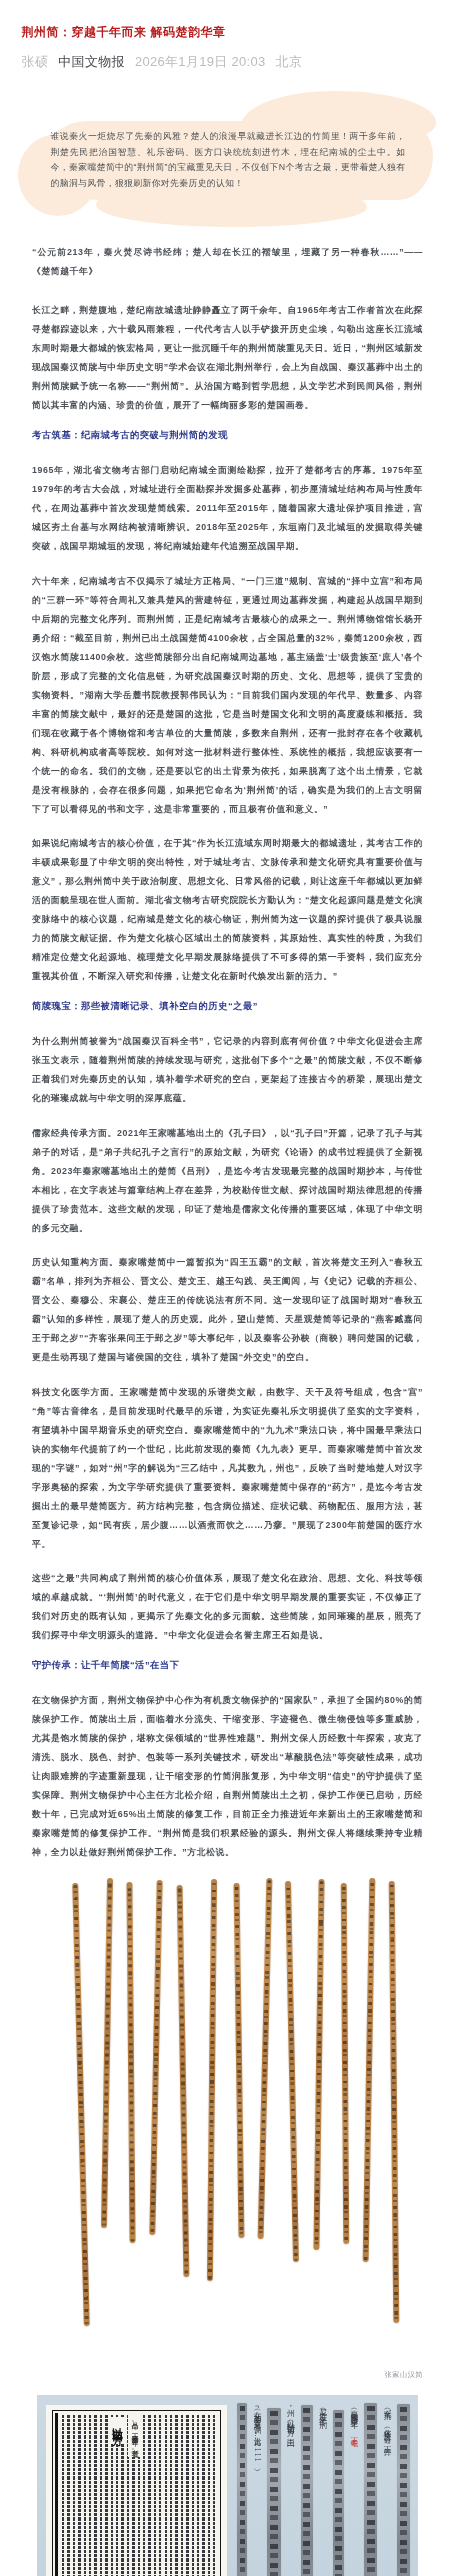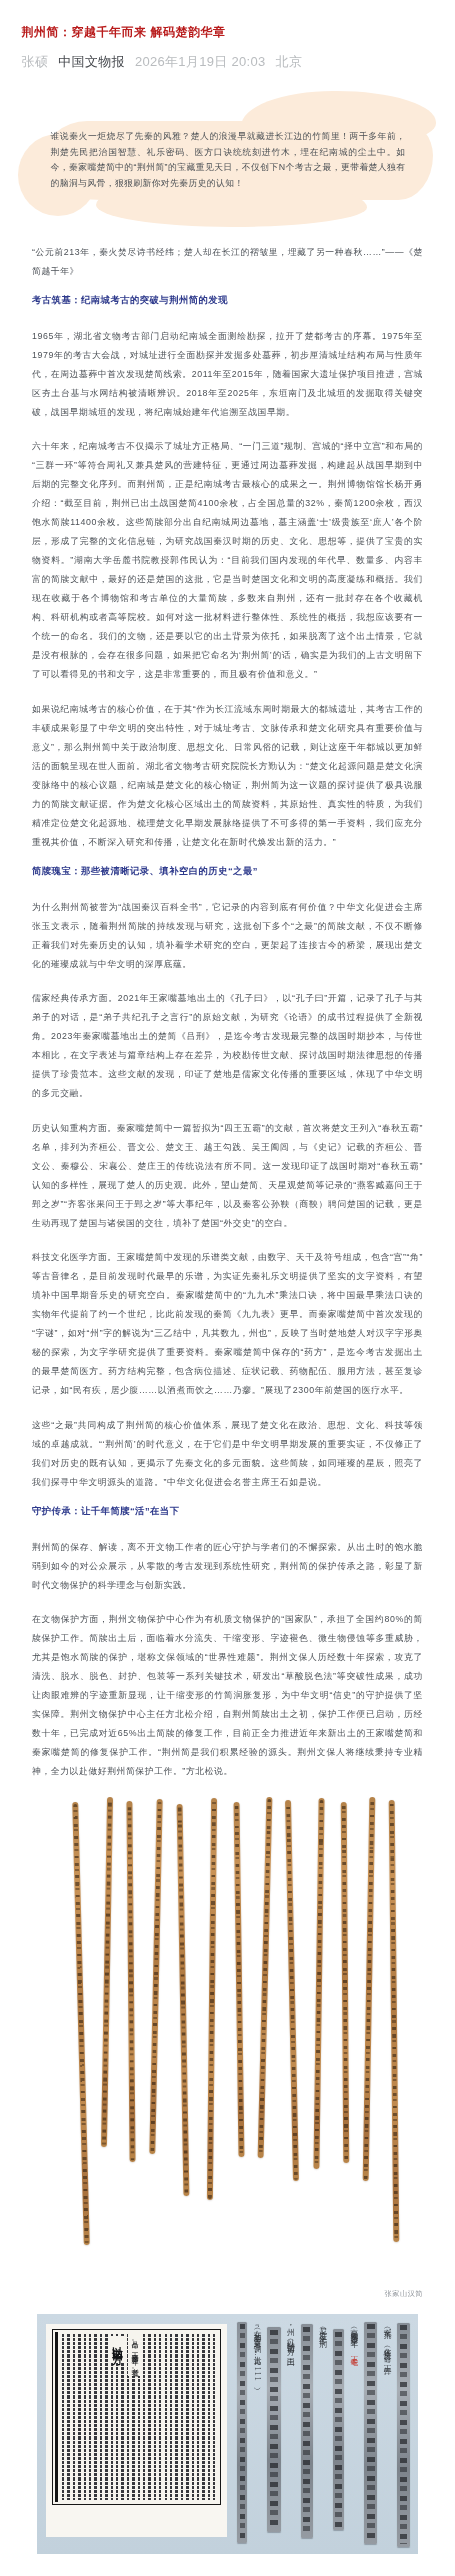--- a/index.html
+++ b/index.html
@@ -12,21 +12,21 @@
 
   .lead-wrap{position:relative;margin:20.6px 15.5px 0;padding:38px 34px 36px 35px;}
   .blob{position:absolute;background:#fcebda;}
   .blob1{right:3.1px;top:0;width:46%;height:58px;border-radius:48% 52% 55% 45% / 62% 55% 45% 40%;}
   .blob2{left:6.5%;right:1.5%;top:30px;bottom:27px;border-radius:46px 31px 36px 62px / 41px 36px 46px 31px;}
   .blob3{left:19%;bottom:0;width:64%;height:49px;border-radius:45% 55% 50% 50% / 55% 60% 40% 45%;}
   .blob4{left:2.1px;top:43px;width:19%;height:82px;border-radius:50%;}
   .lead{position:relative;z-index:1;margin:0;font-size:8.8px;line-height:15.5px;color:#4b5055;letter-spacing:0.4px;text-align:justify;}
 
   .quote{margin:20.6px 32px 0;}
-  .para{margin:15.5px 32px 0;font-size:8.8px;line-height:19px;color:#4c5157;letter-spacing:0.6px;text-align:justify;}
+  .para{margin:15.5px 32px 0;font-size:8.8px;line-height:19px;color:#4c5157;letter-spacing:0.6px;text-align:justify;font-weight:bold;}
   .p1{margin-top:20.6px;}
 
   .sec{margin:13.4px 32px 0;font-size:9.3px;line-height:13px;font-weight:700;color:#2e3a8c;letter-spacing:0.5px;}
   .sec + .para{margin-top:19.6px;}
 
   
   .fig1{position:relative;margin:15.5px 0 0;height:480px;background:#fff;overflow:hidden;}
   .slip{position:absolute;width:6.2px;border-radius:3.1px;
         background:linear-gradient(180deg,#b5834a,#c99357 18%,#b07a42 45%,#c18b4f 70%,#a8713d 88%,#b98549);
         box-shadow:0 0.5px 1.5px rgba(60,40,20,.25);}
@@ -80,35 +80,35 @@
   <div class="lead-wrap">
     <div class="blob blob1"></div>
     <div class="blob blob2"></div>
     <div class="blob blob3"></div>
     <div class="blob blob4"></div>
     <p class="lead">谁说秦火一炬烧尽了先秦的风雅？楚人的浪漫早就藏进长江边的竹简里！两千多年前，荆楚先民把治国智慧、礼乐密码、医方口诀统统刻进竹木，埋在纪南城的尘土中。如今，秦家嘴楚简中的“荆州简”的宝藏重见天日，不仅创下N个考古之最，更带着楚人独有的脑洞与风骨，狠狠刷新你对先秦历史的认知！</p>
   </div>
 
   <p class="para quote">“公元前213年，秦火焚尽诗书经纬；楚人却在长江的褶皱里，埋藏了另一种春秋……”——《楚简越千年》</p>
 
+  <p class="para p1">长江之畔，荆楚腹地，楚纪南故城遗址静静矗立了两千余年。自1965年考古工作者首次在此探寻楚都踪迹以来，六十载风雨兼程，一代代考古人以手铲拨开历史尘埃，勾勒出这座长江流域东周时期最大都城的恢宏格局，更让一批沉睡千年的荆州简牍重见天日。近日，“荆州区域新发现战国秦汉简牍与中华历史文明”学术会议在湖北荆州举行，会上为自战国、秦汉墓葬中出土的荆州简牍赋予统一名称——“荆州简”。从治国方略到哲学思想，从文学艺术到民间风俗，荆州简以其丰富的内涵、珍贵的价值，展开了一幅绚丽多彩的楚国画卷。</p>
 
   <h2 class="sec">考古筑基：纪南城考古的突破与荆州简的发现</h2>
   <p class="para">1965年，湖北省文物考古部门启动纪南城全面测绘勘探，拉开了楚都考古的序幕。1975年至1979年的考古大会战，对城址进行全面勘探并发掘多处墓葬，初步厘清城址结构布局与性质年代，在周边墓葬中首次发现楚简线索。2011年至2015年，随着国家大遗址保护项目推进，宫城区夯土台基与水网结构被清晰辨识。2018年至2025年，东垣南门及北城垣的发掘取得关键突破，战国早期城垣的发现，将纪南城始建年代追溯至战国早期。</p>
   <p class="para">六十年来，纪南城考古不仅揭示了城址方正格局、“一门三道”规制、宫城的“择中立宫”和布局的“三群一环”等符合周礼又兼具楚风的营建特征，更通过周边墓葬发掘，构建起从战国早期到中后期的完整文化序列。而荆州简，正是纪南城考古最核心的成果之一。荆州博物馆馆长杨开勇介绍：“截至目前，荆州已出土战国楚简4100余枚，占全国总量的32%，秦简1200余枚，西汉饱水简牍11400余枚。这些简牍部分出自纪南城周边墓地，墓主涵盖‘士’级贵族至‘庶人’各个阶层，形成了完整的文化信息链，为研究战国秦汉时期的历史、文化、思想等，提供了宝贵的实物资料。”湖南大学岳麓书院教授郭伟民认为：“目前我们国内发现的年代早、数量多、内容丰富的简牍文献中，最好的还是楚国的这批，它是当时楚国文化和文明的高度凝练和概括。我们现在收藏于各个博物馆和考古单位的大量简牍，多数来自荆州，还有一批封存在各个收藏机构、科研机构或者高等院校。如何对这一批材料进行整体性、系统性的概括，我想应该要有一个统一的命名。我们的文物，还是要以它的出土背景为依托，如果脱离了这个出土情景，它就是没有根脉的，会存在很多问题，如果把它命名为‘荆州简’的话，确实是为我们的上古文明留下了可以看得见的书和文字，这是非常重要的，而且极有价值和意义。”</p>
   <p class="para">如果说纪南城考古的核心价值，在于其“作为长江流域东周时期最大的都城遗址，其考古工作的丰硕成果彰显了中华文明的突出特性，对于城址考古、文脉传承和楚文化研究具有重要价值与意义”，那么荆州简中关于政治制度、思想文化、日常风俗的记载，则让这座千年都城以更加鲜活的面貌呈现在世人面前。湖北省文物考古研究院院长方勤认为：“楚文化起源问题是楚文化演变脉络中的核心议题，纪南城是楚文化的核心物证，荆州简为这一议题的探讨提供了极具说服力的简牍文献证据。作为楚文化核心区域出土的简牍资料，其原始性、真实性的特质，为我们精准定位楚文化起源地、梳理楚文化早期发展脉络提供了不可多得的第一手资料，我们应充分重视其价值，不断深入研究和传播，让楚文化在新时代焕发出新的活力。”</p>
 
   <h2 class="sec">简牍瑰宝：那些被清晰记录、填补空白的历史“之最”</h2>
   <p class="para">为什么荆州简被誉为“战国秦汉百科全书”，它记录的内容到底有何价值？中华文化促进会主席张玉文表示，随着荆州简牍的持续发现与研究，这批创下多个“之最”的简牍文献，不仅不断修正着我们对先秦历史的认知，填补着学术研究的空白，更架起了连接古今的桥梁，展现出楚文化的璀璨成就与中华文明的深厚底蕴。</p>
   <p class="para">儒家经典传承方面。2021年王家嘴墓地出土的《孔子曰》，以“孔子曰”开篇，记录了孔子与其弟子的对话，是“弟子共纪孔子之言行”的原始文献，为研究《论语》的成书过程提供了全新视角。2023年秦家嘴墓地出土的楚简《吕刑》，是迄今考古发现最完整的战国时期抄本，与传世本相比，在文字表述与篇章结构上存在差异，为校勘传世文献、探讨战国时期法律思想的传播提供了珍贵范本。这些文献的发现，印证了楚地是儒家文化传播的重要区域，体现了中华文明的多元交融。</p>
   <p class="para">历史认知重构方面。秦家嘴楚简中一篇暂拟为“四王五霸”的文献，首次将楚文王列入“春秋五霸”名单，排列为齐桓公、晋文公、楚文王、越王勾践、吴王阖闾，与《史记》记载的齐桓公、晋文公、秦穆公、宋襄公、楚庄王的传统说法有所不同。这一发现印证了战国时期对“春秋五霸”认知的多样性，展现了楚人的历史观。此外，望山楚简、天星观楚简等记录的“燕客臧嘉问王于郢之岁”“齐客张果问王于郢之岁”等大事纪年，以及秦客公孙鞅（商鞅）聘问楚国的记载，更是生动再现了楚国与诸侯国的交往，填补了楚国“外交史”的空白。</p>
   <p class="para">科技文化医学方面。王家嘴楚简中发现的乐谱类文献，由数字、天干及符号组成，包含“宫”“角”等古音律名，是目前发现时代最早的乐谱，为实证先秦礼乐文明提供了坚实的文字资料，有望填补中国早期音乐史的研究空白。秦家嘴楚简中的“九九术”乘法口诀，将中国最早乘法口诀的实物年代提前了约一个世纪，比此前发现的秦简《九九表》更早。而秦家嘴楚简中首次发现的“字谜”，如对“州”字的解说为“三乙结中，凡其数九，州也”，反映了当时楚地楚人对汉字字形奥秘的探索，为文字学研究提供了重要资料。秦家嘴楚简中保存的“药方”，是迄今考古发掘出土的最早楚简医方。药方结构完整，包含病位描述、症状记载、药物配伍、服用方法，甚至复诊记录，如“民有疾，居少腹……以酒煮而饮之……乃瘳。”展现了2300年前楚国的医疗水平。</p>
   <p class="para">这些“之最”共同构成了荆州简的核心价值体系，展现了楚文化在政治、思想、文化、科技等领域的卓越成就。“‘荆州简’的时代意义，在于它们是中华文明早期发展的重要实证，不仅修正了我们对历史的既有认知，更揭示了先秦文化的多元面貌。这些简牍，如同璀璨的星辰，照亮了我们探寻中华文明源头的道路。”中华文化促进会名誉主席王石如是说。</p>
 
   <h2 class="sec">守护传承：让千年简牍“活”在当下</h2>
-  <p class="para">荆州简的保存、解读，离不开文物工作者的匠心守护与学者们的不懈探索。从出土时的饱水脆弱到如今的对公众展示，从零散的考古发现到系统性研究，荆州简的保护传承之路，彰显了新时代文物保护的科学理念与创新实践。</p>
   <p class="para">在文物保护方面，荆州文物保护中心作为有机质文物保护的“国家队”，承担了全国约80%的简牍保护工作。简牍出土后，面临着水分流失、干缩变形、字迹褪色、微生物侵蚀等多重威胁，尤其是饱水简牍的保护，堪称文保领域的“世界性难题”。荆州文保人历经数十年探索，攻克了清洗、脱水、脱色、封护、包装等一系列关键技术，研发出“草酸脱色法”等突破性成果，成功让肉眼难辨的字迹重新显现，让干缩变形的竹简润胀复形，为中华文明“信史”的守护提供了坚实保障。荆州文物保护中心主任方北松介绍，自荆州简牍出土之初，保护工作便已启动，历经数十年，已完成对近65%出土简牍的修复工作，目前正全力推进近年来新出土的王家嘴楚简和秦家嘴楚简的修复保护工作。“荆州简是我们积累经验的源头。荆州文保人将继续秉持专业精神，全力以赴做好荆州简保护工作。”方北松说。</p>
 
   <div class="fig1" id="fig1">
       <div class="slip" style="left: 78px; top: 5.2px; height: 443px; transform: rotate(-1.5deg); --ofs: 0px;"></div>
       <div class="slip" style="left: 104px; top: 0px; height: 350px; transform: rotate(1deg); --ofs: 4.6px;"></div>
       <div class="slip" style="left: 128px; top: 4.1px; height: 361px; transform: rotate(-0.5deg); --ofs: 9.3px;"></div>
       <div class="slip" style="left: 153px; top: 2.1px; height: 355px; transform: rotate(1.2deg); --ofs: 14px;"></div>
       <div class="slip" style="left: 180px; top: 7.2px; height: 392px; transform: rotate(-1deg); --ofs: 18.5px;"></div>
       <div class="slip" style="left: 209px; top: 1px; height: 402px; transform: rotate(0.6deg); --ofs: 23px;"></div>
       <div class="slip" style="left: 236px; top: 5.2px; height: 355px; transform: rotate(-0.8deg); --ofs: 28px;"></div>

